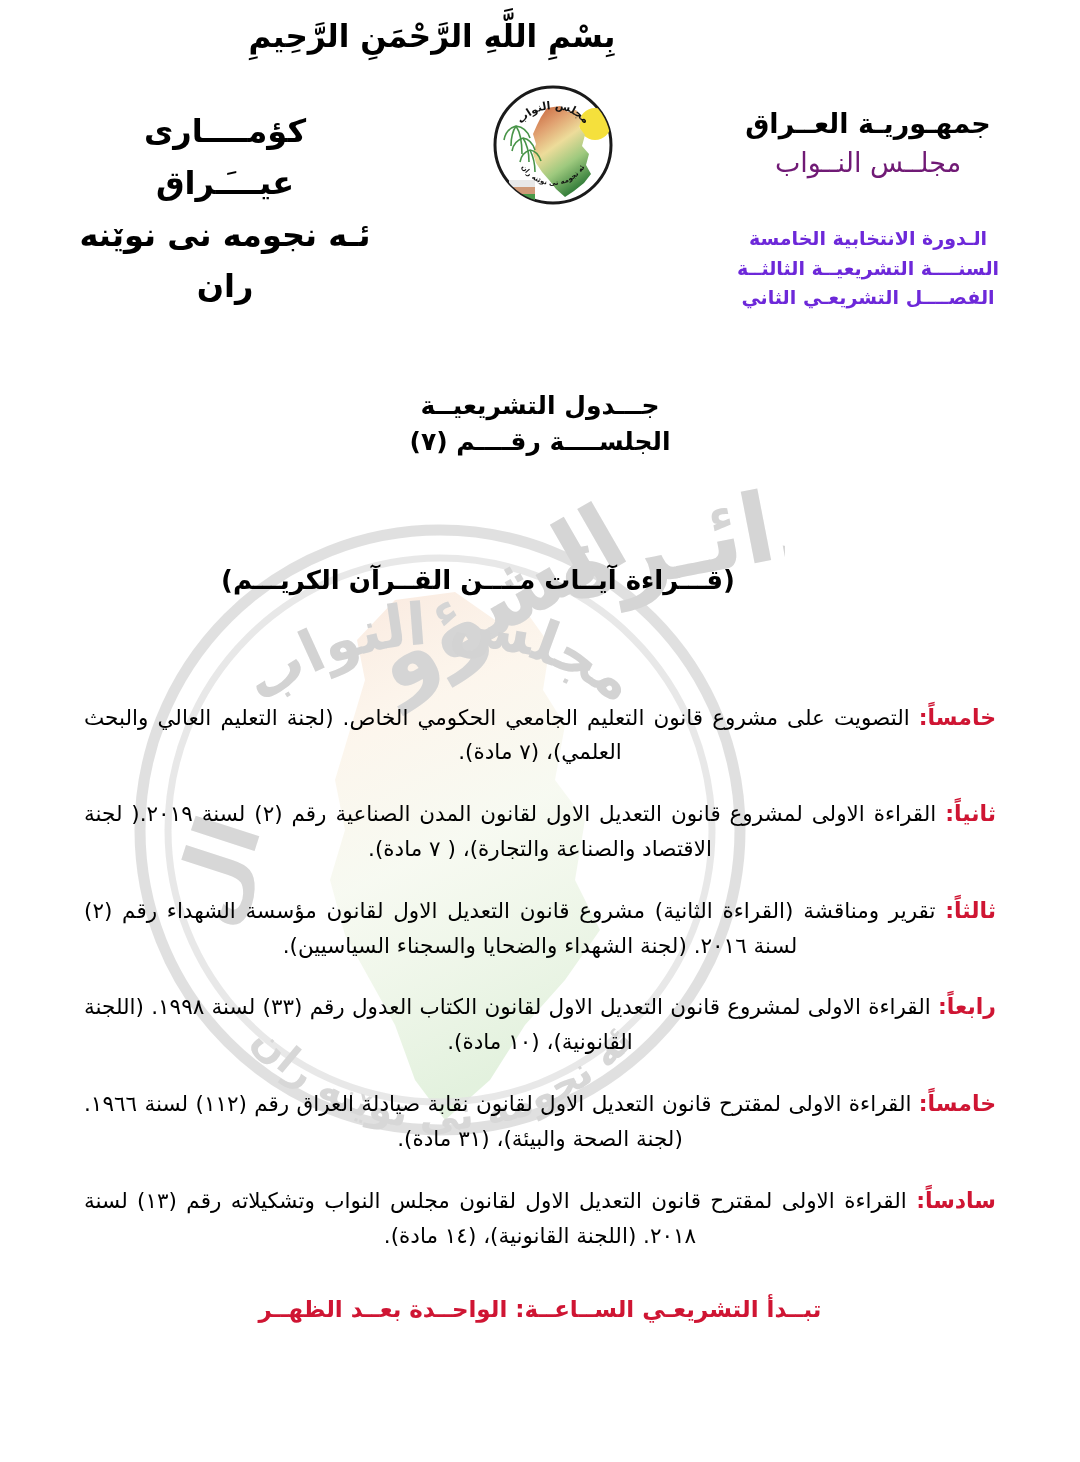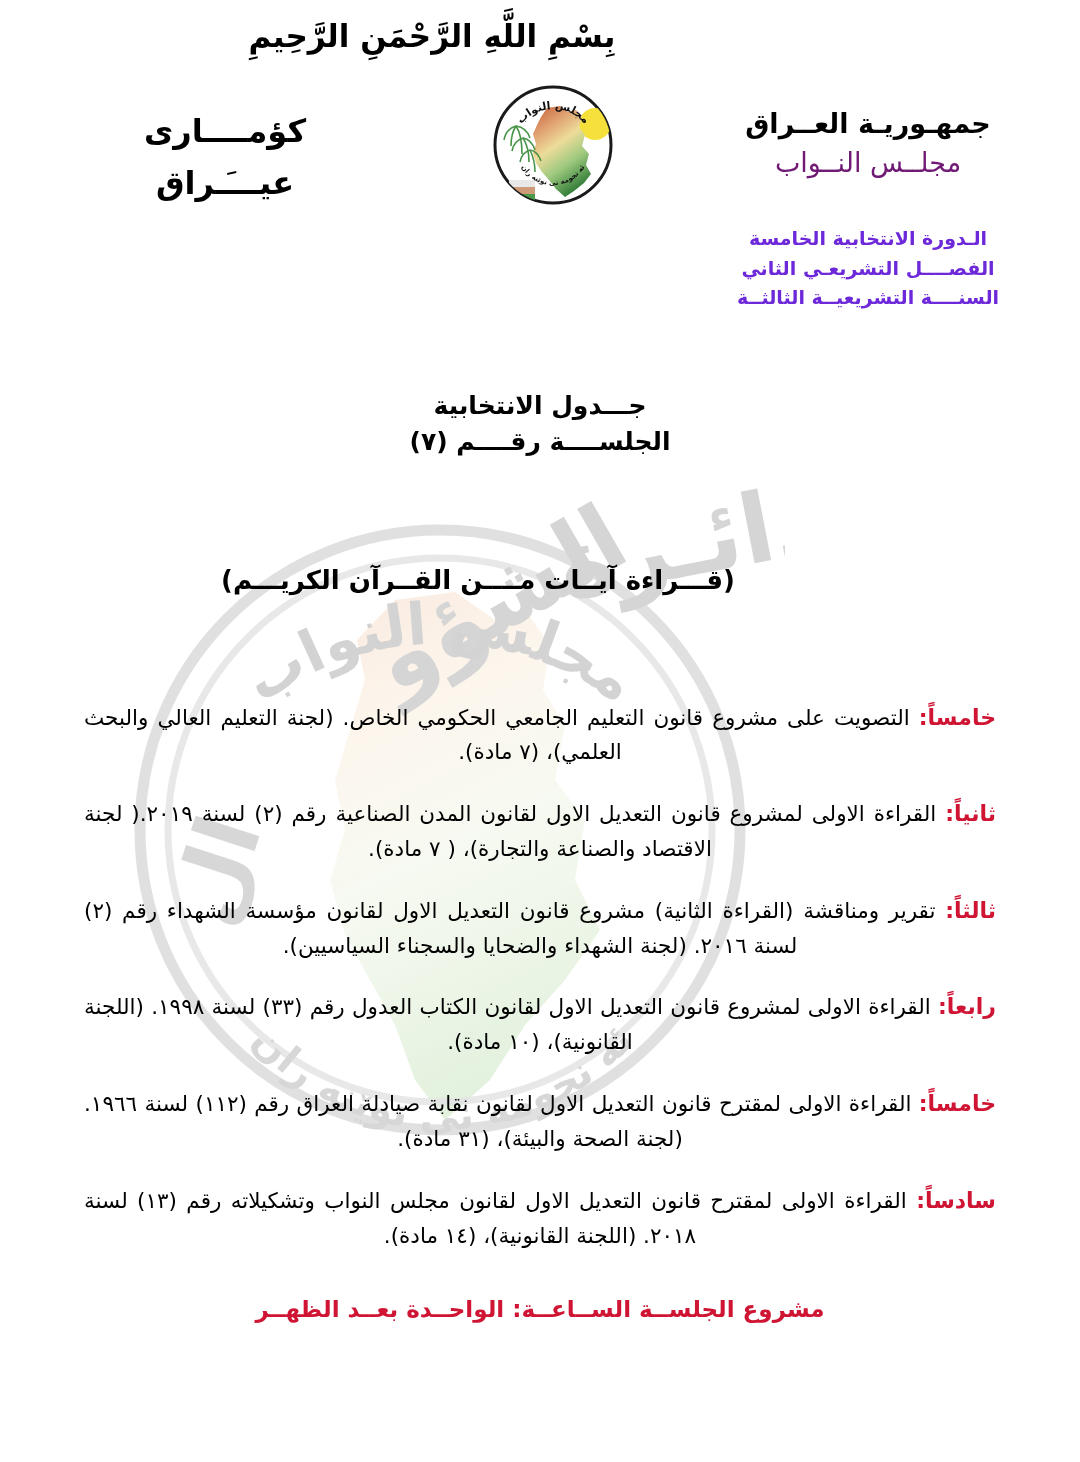--- a/index.html
+++ b/index.html
@@ -214,27 +214,28 @@
     </svg>
   </div>
 
   <div class="basmala">بِسْمِ اللَّهِ الرَّحْمَنِ الرَّحِيمِ</div>
 
   <div class="hdr-right">
     <div class="l1">جمهـوريـة العــراق</div>
     <div class="l2">مجلــس النــواب</div>
     <div class="session">
       <div>الـدورة الانتخابية الخامسة</div>
+      <div>السنــــة التشريعيــة الثالثــة</div>
       <div>الفصــــل التشريعـي الثاني</div>
-      <div>السنــــة التشريعيــة الثالثــة</div>
     </div>
   </div>
 
   <div class="hdr-left">
     <div>كؤمــــارى عيـــَـراق</div>
+    <div>ئـه نجومه نى نوێنه ران</div>
   </div>
 
   <div class="emblem">
     <svg width="122" height="122" viewBox="0 0 122 122" xmlns="http://www.w3.org/2000/svg">
       <defs>
         <linearGradient id="iraqMap" x1="0.15" y1="0" x2="0.6" y2="1">
           <stop offset="0%" stop-color="#c9693f"></stop>
           <stop offset="22%" stop-color="#e0a070"></stop>
           <stop offset="45%" stop-color="#eddc9a"></stop>
           <stop offset="70%" stop-color="#9ec97e"></stop>
@@ -280,21 +281,21 @@
       <text font-family="'DejaVu Sans',sans-serif" font-size="11" font-weight="bold" fill="#111">
         <textPath href="#embTop" startOffset="50%" text-anchor="middle">مجلس النواب</textPath>
       </text>
       <text font-family="'DejaVu Sans',sans-serif" font-size="7" font-weight="bold" fill="#111">
         <textPath href="#embBot" startOffset="50%" text-anchor="middle">ئه نجومه نى نوێنه ران</textPath>
       </text>
     </svg>
   </div>
 
   <div class="agenda-title">
-    <div>جـــدول الانتخابية</div>
+    <div>جـــدول التشريعيــة</div>
     <div>الجلســــة رقــــم (٧)</div>
   </div>
 
   <div class="quran-line">(قـــراءة آيــات مــــن القــرآن الكريـــم)</div>
 
   <div class="items">
 
     <p class="item">
       <span class="ord">خامساً:</span>
       <span class="body">التصويت على مشروع قانون التعليم الجامعي الحكومي الخاص. (لجنة التعليم العالي والبحث العلمي)، (٧ مادة).</span>
@@ -320,15 +321,15 @@
       <span class="body">القراءة الاولى لمقترح قانون التعديل الاول لقانون نقابة صيادلة العراق رقم (١١٢) لسنة ١٩٦٦. (لجنة الصحة والبيئة)، (٣١ مادة).</span>
     </p>
 
     <p class="item">
       <span class="ord">سادساً:</span>
       <span class="body">القراءة الاولى لمقترح قانون التعديل الاول لقانون مجلس النواب وتشكيلاته رقم (١٣) لسنة ٢٠١٨. (اللجنة القانونية)، (١٤ مادة).</span>
     </p>
 
   </div>
 
-  <div class="footer-note">مشروع الجلســة الســاعــة: الواحــدة بعــد الظهــر</div>
+  <div class="footer-note">تبــدأ التشريعـي الســاعــة: الواحــدة بعــد الظهــر</div>
 
 </div>
 
 </body></html>

